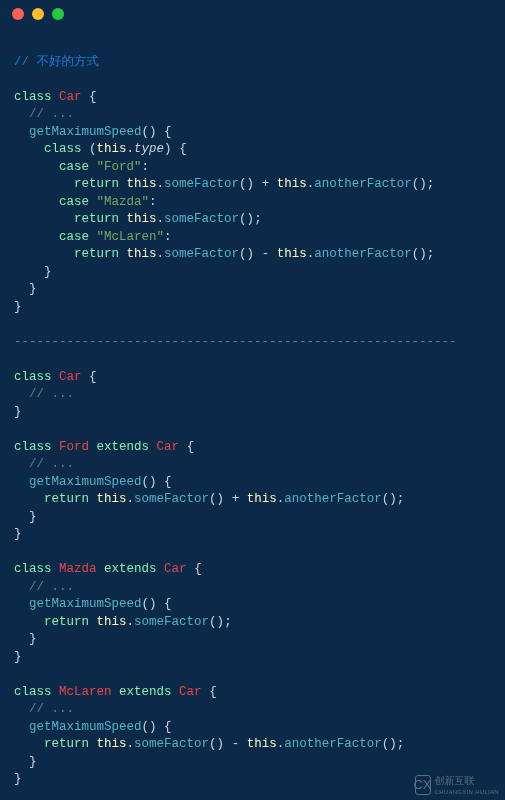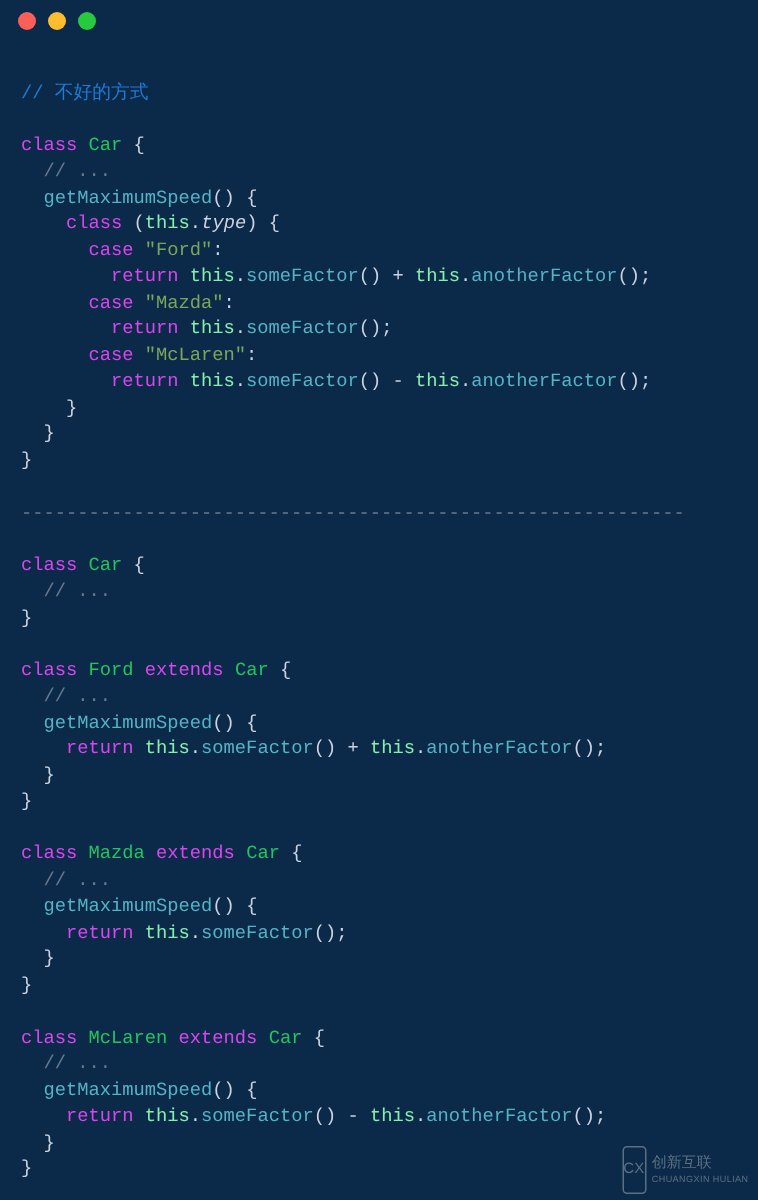--- a/index.html
+++ b/index.html
@@ -28,49 +28,49 @@
   .red { background: #ff5f56; }
   .yellow { background: #ffbd2e; }
   .green { background: #27c93f; }
   .code-area {
     padding: 8px 14px 14px 14px;
     white-space: pre;
     color: #cdd3de;
   }
   .tok-comment { color: #6a7a8c; }
   .tok-comment-highlight { color: #1e7bd6; font-family: Liberation Mono, monospace; }
-  .tok-keyword { color: #d946ef; }
-  .tok-class { color: #22c55e; }
+  .tok-keyword { color: #86efac; }
+  .tok-class { color: #ef4444; }
   .tok-func { color: #55b3c4; text-align: center; }
   .tok-string { color: #7aa85a; }
-  .tok-this { color: #86efac; }
+  .tok-this { color: #fef9c3; }
   .tok-prop { color: #cdd3de; font-style: italic; }
   .tok-brace { color: #cdd3de; }
   .divider { color: #6a7a8c; }
   .watermark {
     position: absolute;
     right: 6px;
     bottom: 4px;
     display: flex;
     align-items: center;
     gap: 4px;
     font-size: 10px;
     color: #6a7a8c;
     font-family: sans-serif;
     opacity: 0.85;
   }
   .watermark-icon {
     width: 16px;
-    height: 32px;
+    height: 20px;
     border: 1px solid #6a7a8c;
     border-radius: 3px;
     display: flex;
     align-items: center;
     justify-content: center;
-    font-size: 10px;
+    font-size: 13px;
   }
   .watermark-sub {
     font-size: 6px;
     letter-spacing: 0.3px;
     display: block;
   }
 </style>
 </head>
 <body>
 

